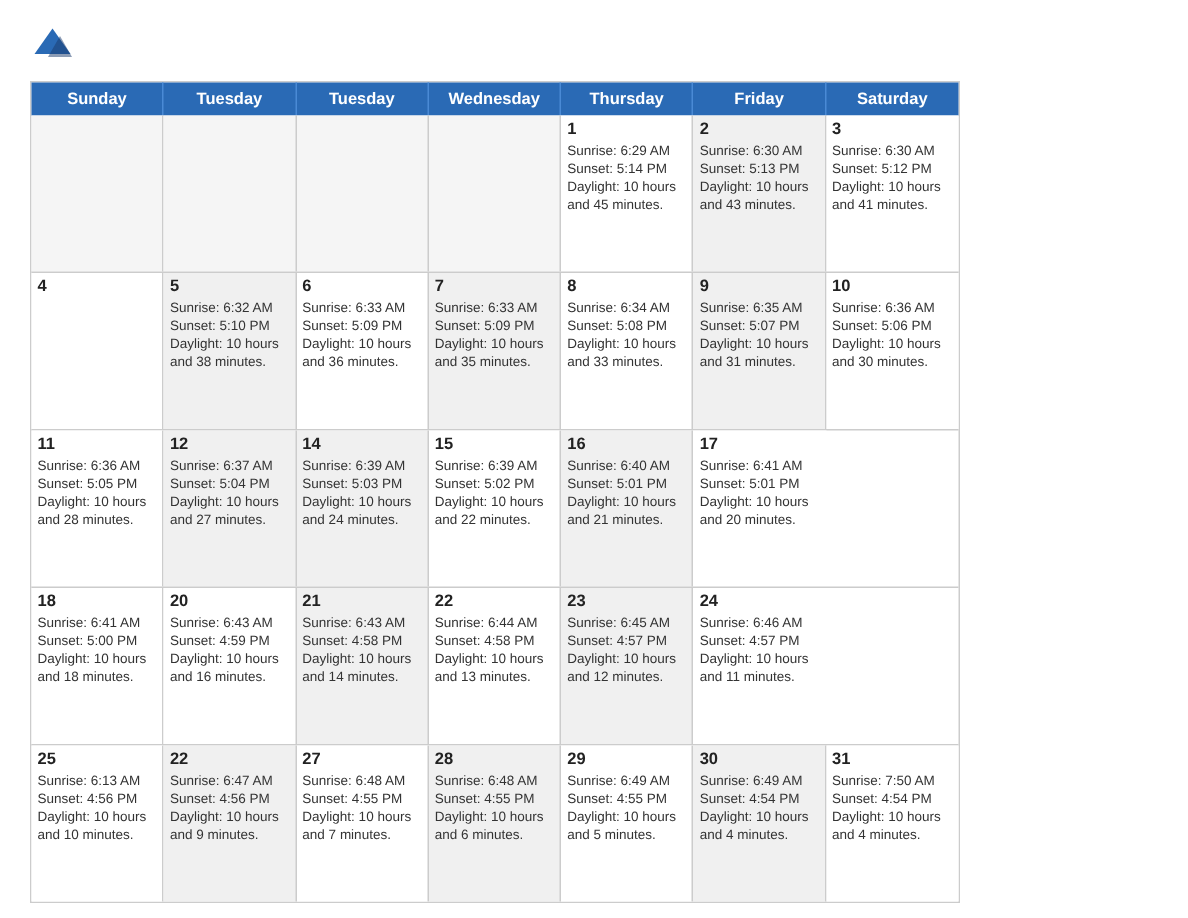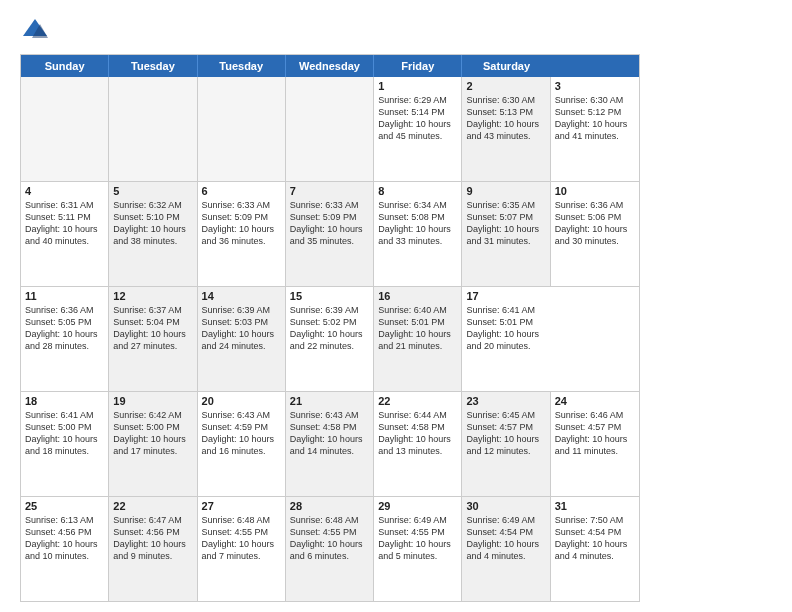--- a/index.html
+++ b/index.html
@@ -127,20 +127,21 @@
       <div class="location"></div>
     </div>
   </div>
 
   <div class="calendar">
     <div class="cal-header">
     <div class="cal-header-cell">Sunday</div>
         <div class="cal-header-cell">Tuesday</div>
         <div class="cal-header-cell">Tuesday</div>
         <div class="cal-header-cell">Wednesday</div>
+        <div class="cal-header-cell">Thursday</div>
         <div class="cal-header-cell">Friday</div>
         <div class="cal-header-cell">Saturday</div>
       </div>
     <div class="cal-body">
     <div class="cal-row">
           <div class="cal-cell empty"></div>
           <div class="cal-cell empty"></div>
           <div class="cal-cell empty"></div>
           <div class="cal-cell empty"></div>
           <div class="cal-cell">
@@ -161,24 +162,20 @@
             <span class="day-num">3</span>
             <div class="cell-text">Sunrise: 6:30 AM
 Sunset: 5:12 PM
 Daylight: 10 hours
 and 41 minutes.</div>
           </div>
         </div>
         <div class="cal-row">
           <div class="cal-cell">
             <span class="day-num">4</span>
-            <div class="cell-text">Sunrise: 6:31 AM
-Sunset: 5:11 PM
-Daylight: 10 hours
-and 40 minutes.</div>
           </div>
           <div class="cal-cell shaded">
             <span class="day-num">5</span>
             <div class="cell-text">Sunrise: 6:32 AM
 Sunset: 5:10 PM
 Daylight: 10 hours
 and 38 minutes.</div>
           </div>
           <div class="cal-cell">
             <span class="day-num">6</span>
@@ -260,27 +257,20 @@
 and 20 minutes.</div>
           </div>
         </div>
         <div class="cal-row">
           <div class="cal-cell">
             <span class="day-num">18</span>
             <div class="cell-text">Sunrise: 6:41 AM
 Sunset: 5:00 PM
 Daylight: 10 hours
 and 18 minutes.</div>
-          </div>
-          <div class="cal-cell shaded">
-            <span class="day-num">19</span>
-            <div class="cell-text">Sunrise: 6:42 AM
-Sunset: 5:00 PM
-Daylight: 10 hours
-and 17 minutes.</div>
           </div>
           <div class="cal-cell">
             <span class="day-num">20</span>
             <div class="cell-text">Sunrise: 6:43 AM
 Sunset: 4:59 PM
 Daylight: 10 hours
 and 16 minutes.</div>
           </div>
           <div class="cal-cell shaded">
             <span class="day-num">21</span>

